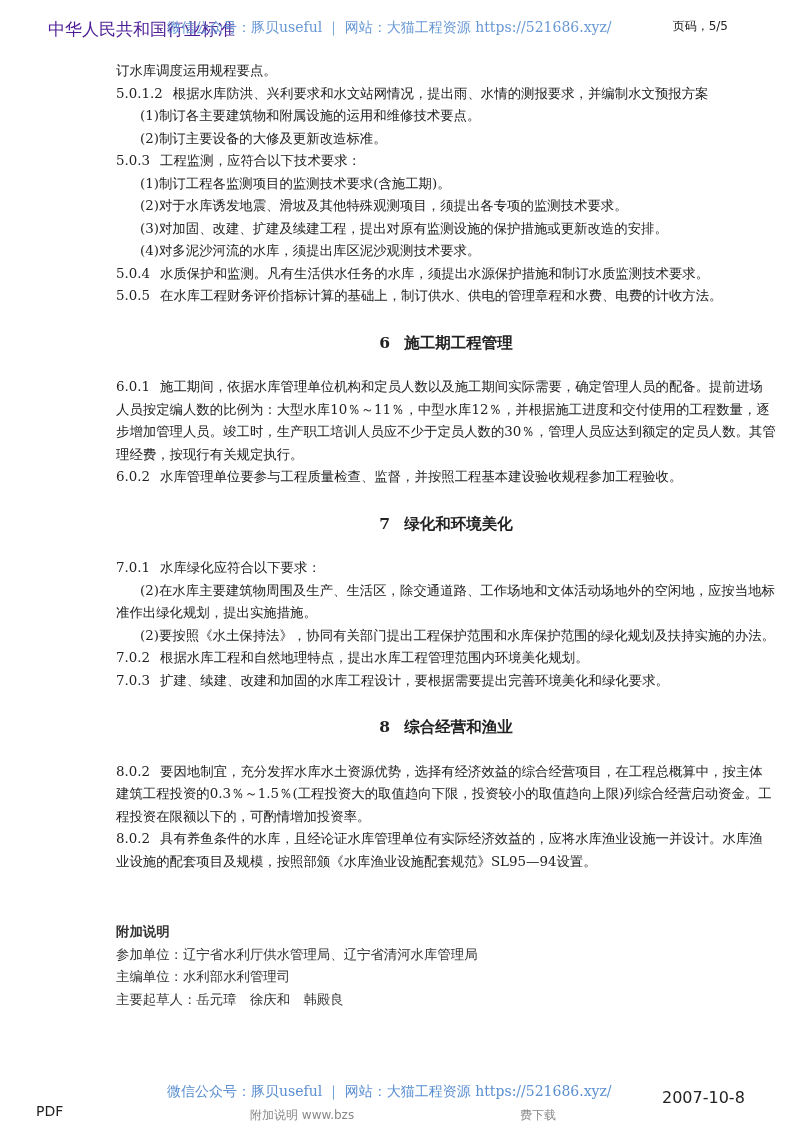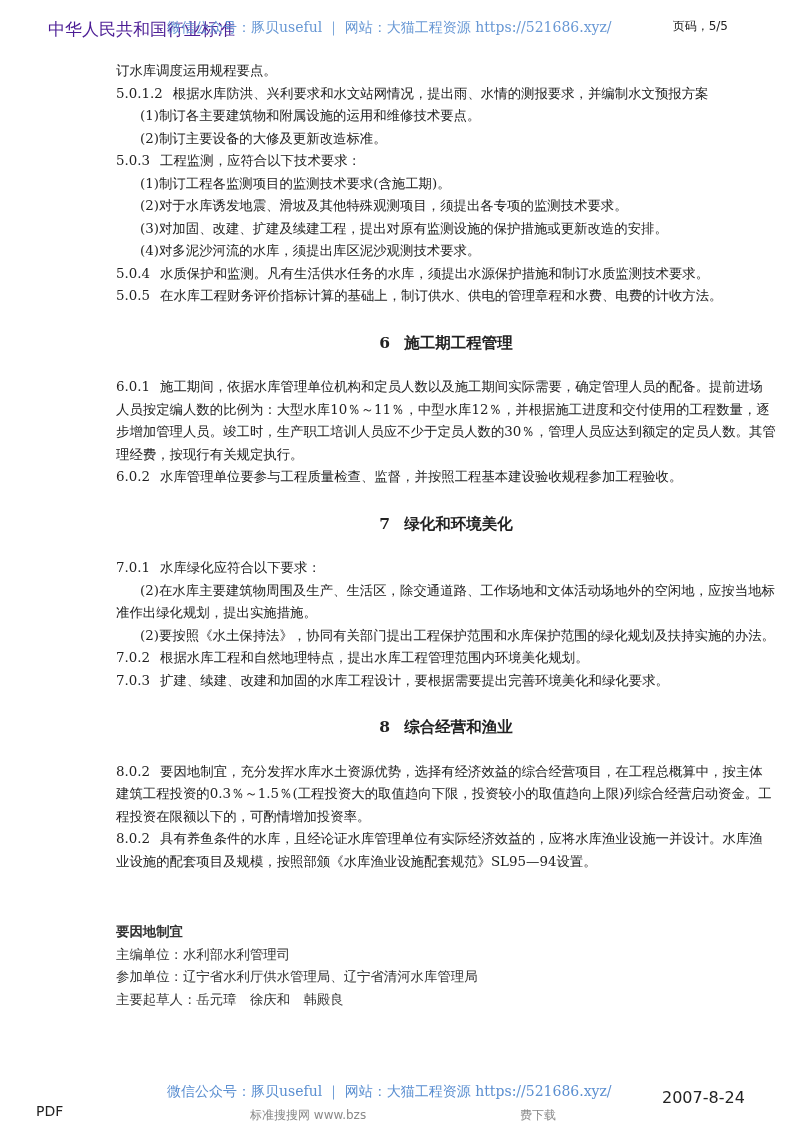--- a/index.html
+++ b/index.html
@@ -88,24 +88,24 @@
   <p class="p first-indent">(2)在水库主要建筑物周围及生产、生活区，除交通道路、工作场地和文体活动场地外的空闲地，应按当地标准作出绿化规划，提出实施措施。</p>
   <p class="p first-indent">(2)要按照《水土保持法》，协同有关部门提出工程保护范围和水库保护范围的绿化规划及扶持实施的办法。</p>
   <p class="p"><span class="num">7.0.2</span><span>根据水库工程和自然地理特点，提出水库工程管理范围内环境美化规划。</span></p>
   <p class="p"><span class="num">7.0.3</span><span>扩建、续建、改建和加固的水库工程设计，要根据需要提出完善环境美化和绿化要求。</span></p>
 
   <div class="heading"><span class="hnum">8</span><span>综合经营和渔业</span></div>
   <p class="p"><span class="num">8.0.2</span><span>要因地制宜，充分发挥水库水土资源优势，选择有经济效益的综合经营项目，在工程总概算中，按主体建筑工程投资的0.3％～1.5％(工程投资大的取值趋向下限，投资较小的取值趋向上限)列综合经营启动资金。工程投资在限额以下的，可酌情增加投资率。</span></p>
   <p class="p"><span class="num">8.0.2</span><span>具有养鱼条件的水库，且经论证水库管理单位有实际经济效益的，应将水库渔业设施一并设计。水库渔业设施的配套项目及规模，按照部颁《水库渔业设施配套规范》SL95—94设置。</span></p>
 
   <div class="appendix">
-    <p class="p appendix-title">要因地制宜</p>
+    <p class="p appendix-title">附加说明</p>
+    <p class="p">参加单位：辽宁省水利厅供水管理局、辽宁省清河水库管理局</p>
     <p class="p">主编单位：水利部水利管理司</p>
-    <p class="p">参加单位：辽宁省水利厅供水管理局、辽宁省清河水库管理局</p>
     <p class="p">主要起草人：岳元璋　徐庆和　韩殿良</p>
   </div>
 </div>
 
 <div class="watermark-bottom">微信公众号：豚贝useful ｜ 网站：大猫工程资源 https://521686.xyz/</div>
-<div class="footer-date">2007-8-24</div>
+<div class="footer-date">2007-10-8</div>
 <div class="footer-pdf">PDF</div>
-<div class="footer-source">标准搜搜网 www.bzs</div>
+<div class="footer-source">附加说明 www.bzs</div>
 <div class="footer-source-end">费下载</div>
 
 </body></html>

